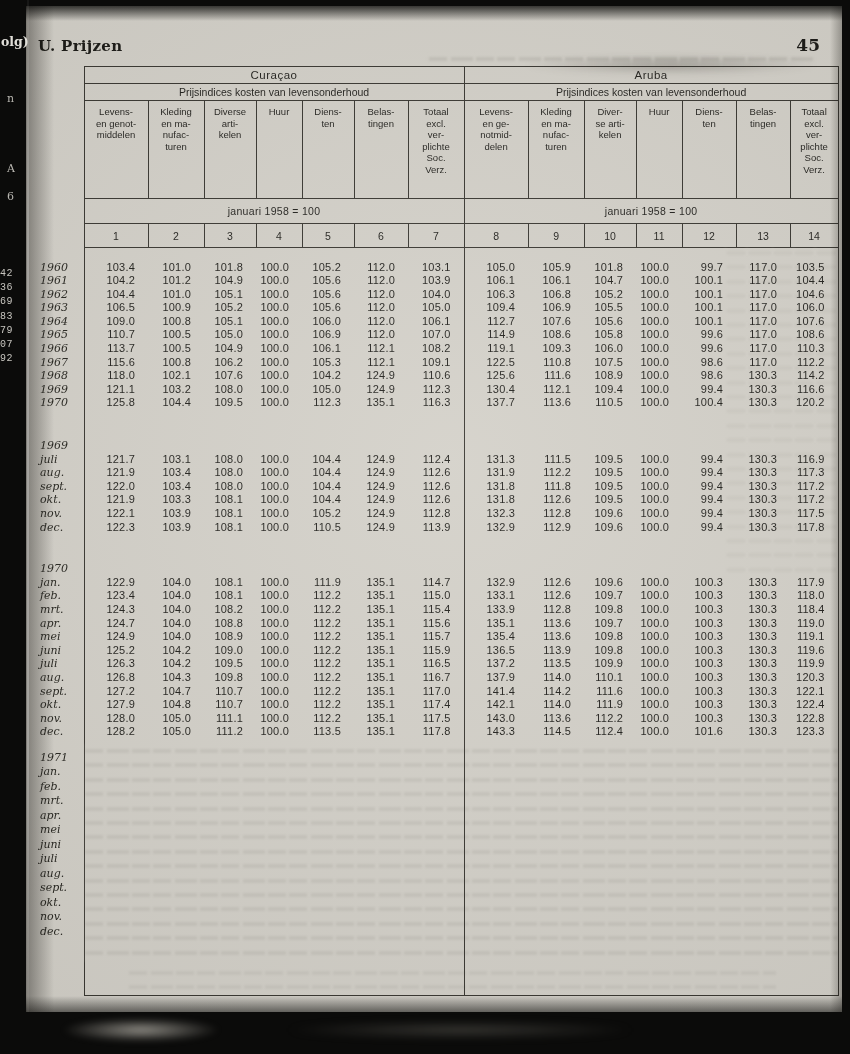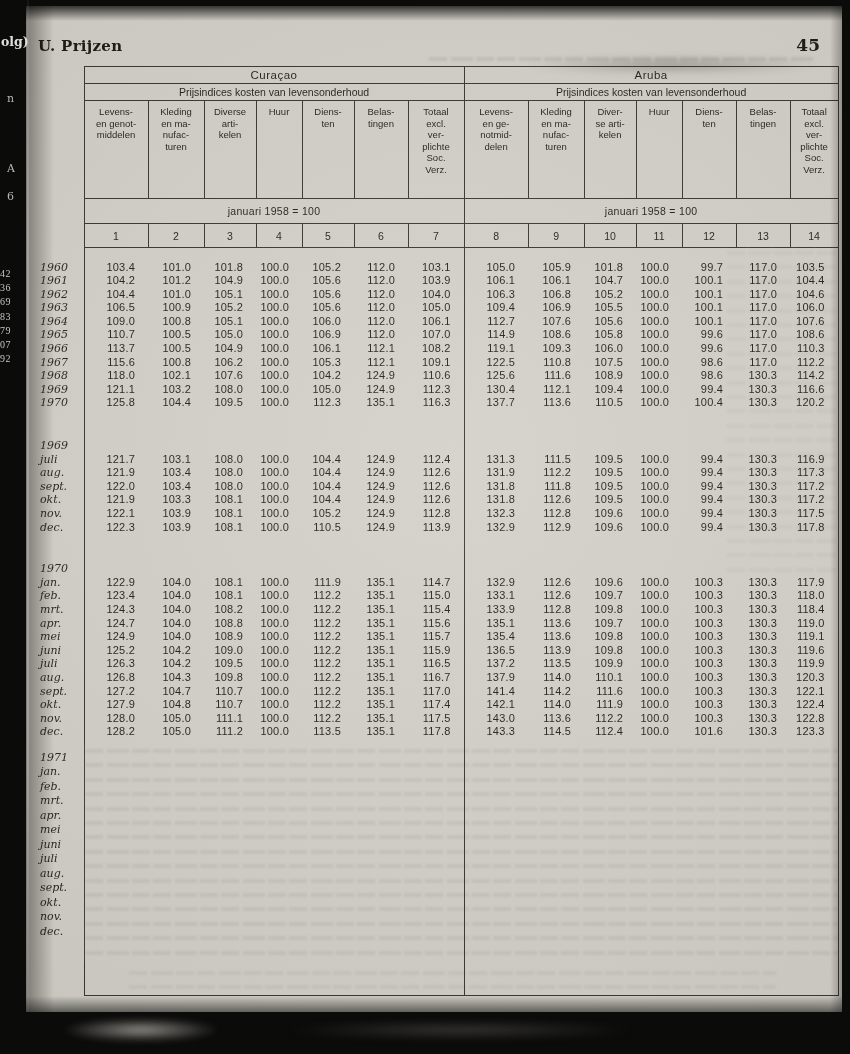--- a/index.html
+++ b/index.html
@@ -86,21 +86,21 @@
     background:linear-gradient(180deg, rgba(255,255,255,0.05), rgba(255,255,255,0.26) 25%, rgba(255,255,255,0.26) 75%, rgba(255,255,255,0.05));
     filter:blur(0.4px);
   }
   .spine .sp-top{
     position:absolute;left:1px;top:30px;color:#e0ded8;
     font-family:"DejaVu Serif",serif;font-size:12.5px;font-weight:bold;
   }
   .spine .sp-mark{position:absolute;left:7px;color:#b9b7b1;font-size:11px;font-family:"DejaVu Serif",serif;}
   .spine .edge-num{
     position:absolute;left:0;color:#c6c4be;font-size:10px;
-    font-family:Liberation Serif, serif;letter-spacing:0.5px;
+    font-family:Liberation Mono, monospace;letter-spacing:0.5px;
   }
   
   .ghost{position:absolute;z-index:4;pointer-events:none;filter:blur(0.8px);
     background:
       repeating-linear-gradient(90deg, rgba(210,207,199,0.95) 0 3px, transparent 3px 21px, rgba(210,207,199,0.95) 21px 25px, transparent 25px 47px, rgba(210,207,199,0.95) 47px 50px, transparent 50px 68px),
       repeating-linear-gradient(180deg, transparent 0 5px, rgba(58,54,46,0.75) 5px 9px, transparent 9px 14.4px);
   }
   .ga{left:56px;top:738px;width:756px;height:218px;opacity:0.10;}
   .gb{left:400px;top:46px;width:390px;height:13px;opacity:0.13;}
   .gc{left:698px;top:240px;width:112px;height:330px;opacity:0.06;}

